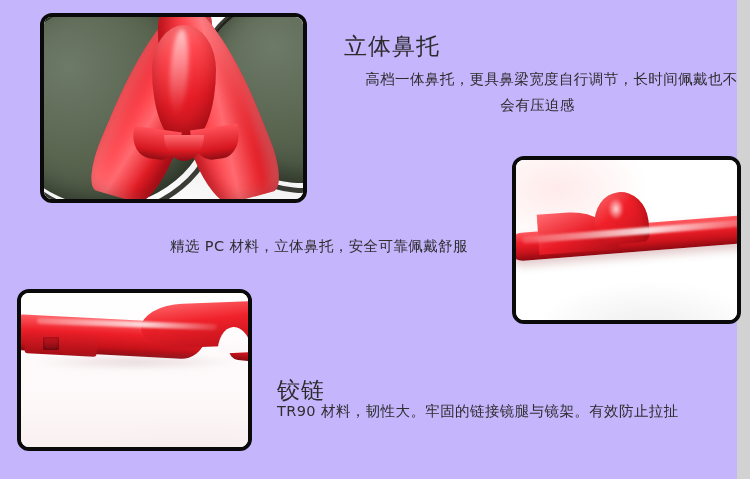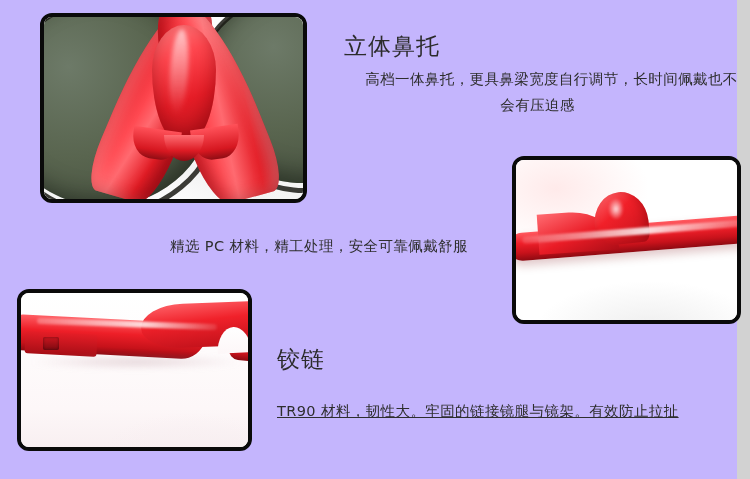--- a/index.html
+++ b/index.html
@@ -319,22 +319,22 @@
     letter-spacing: .4px;
     font-family: "DejaVu Sans", "Liberation Sans", sans-serif;
   }
 
   #heading-nose-pad { left: 344px; top: 34px; }
   #body-nose-pad    { left: 330px; top: 66px; width: 415px; text-indent: 28px; text-align: center; }
 
   #heading-temple-tip { left: 400px; top: 203px; }
   #body-temple-tip    { left: 170px; top: 233px; width: 340px; }
 
-  #heading-hinge { left: 277px; top: 347px; }
-  #body-hinge    { left: 277px; top: 398px; width: 420px; text-decoration: underline; }
+  #heading-hinge { left: 277px; top: 378px; }
+  #body-hinge    { left: 277px; top: 398px; width: 420px; }
 </style>
 </head>
 <body>
 
 <div id="page">
 
   <div class="photo-panel" id="panel-nose-pad">
     <div class="photo-inner">
       <div class="lens left"></div>
       <div class="lens right"></div>
@@ -346,21 +346,21 @@
       <div class="bridge-foot foot-l"></div>
       <div class="bridge-foot foot-r"></div>
       <div class="bridge-notch"></div>
       <div class="bridge-gloss"></div>
     </div>
   </div>
 
   <div class="feature-heading" id="heading-nose-pad">立体鼻托</div>
   <div class="feature-body" id="body-nose-pad">高档一体鼻托，更具鼻梁宽度自行调节，长时间佩戴也不会有压迫感</div>
 
-  <div class="feature-body" id="body-temple-tip">精选 PC 材料，精工处理，安全可靠佩戴舒服</div>
+  <div class="feature-body" id="body-temple-tip">精选 PC 材料，立体鼻托，安全可靠佩戴舒服</div>
 
   <div class="photo-panel" id="panel-temple-tip">
     <div class="photo-inner">
       <div class="temple-bar"></div>
       <div class="temple-slope"></div>
       <div class="temple-hook"></div>
       <div class="temple-hook-gloss"></div>
       <div class="temple-bar-gloss"></div>
     </div>
   </div>

